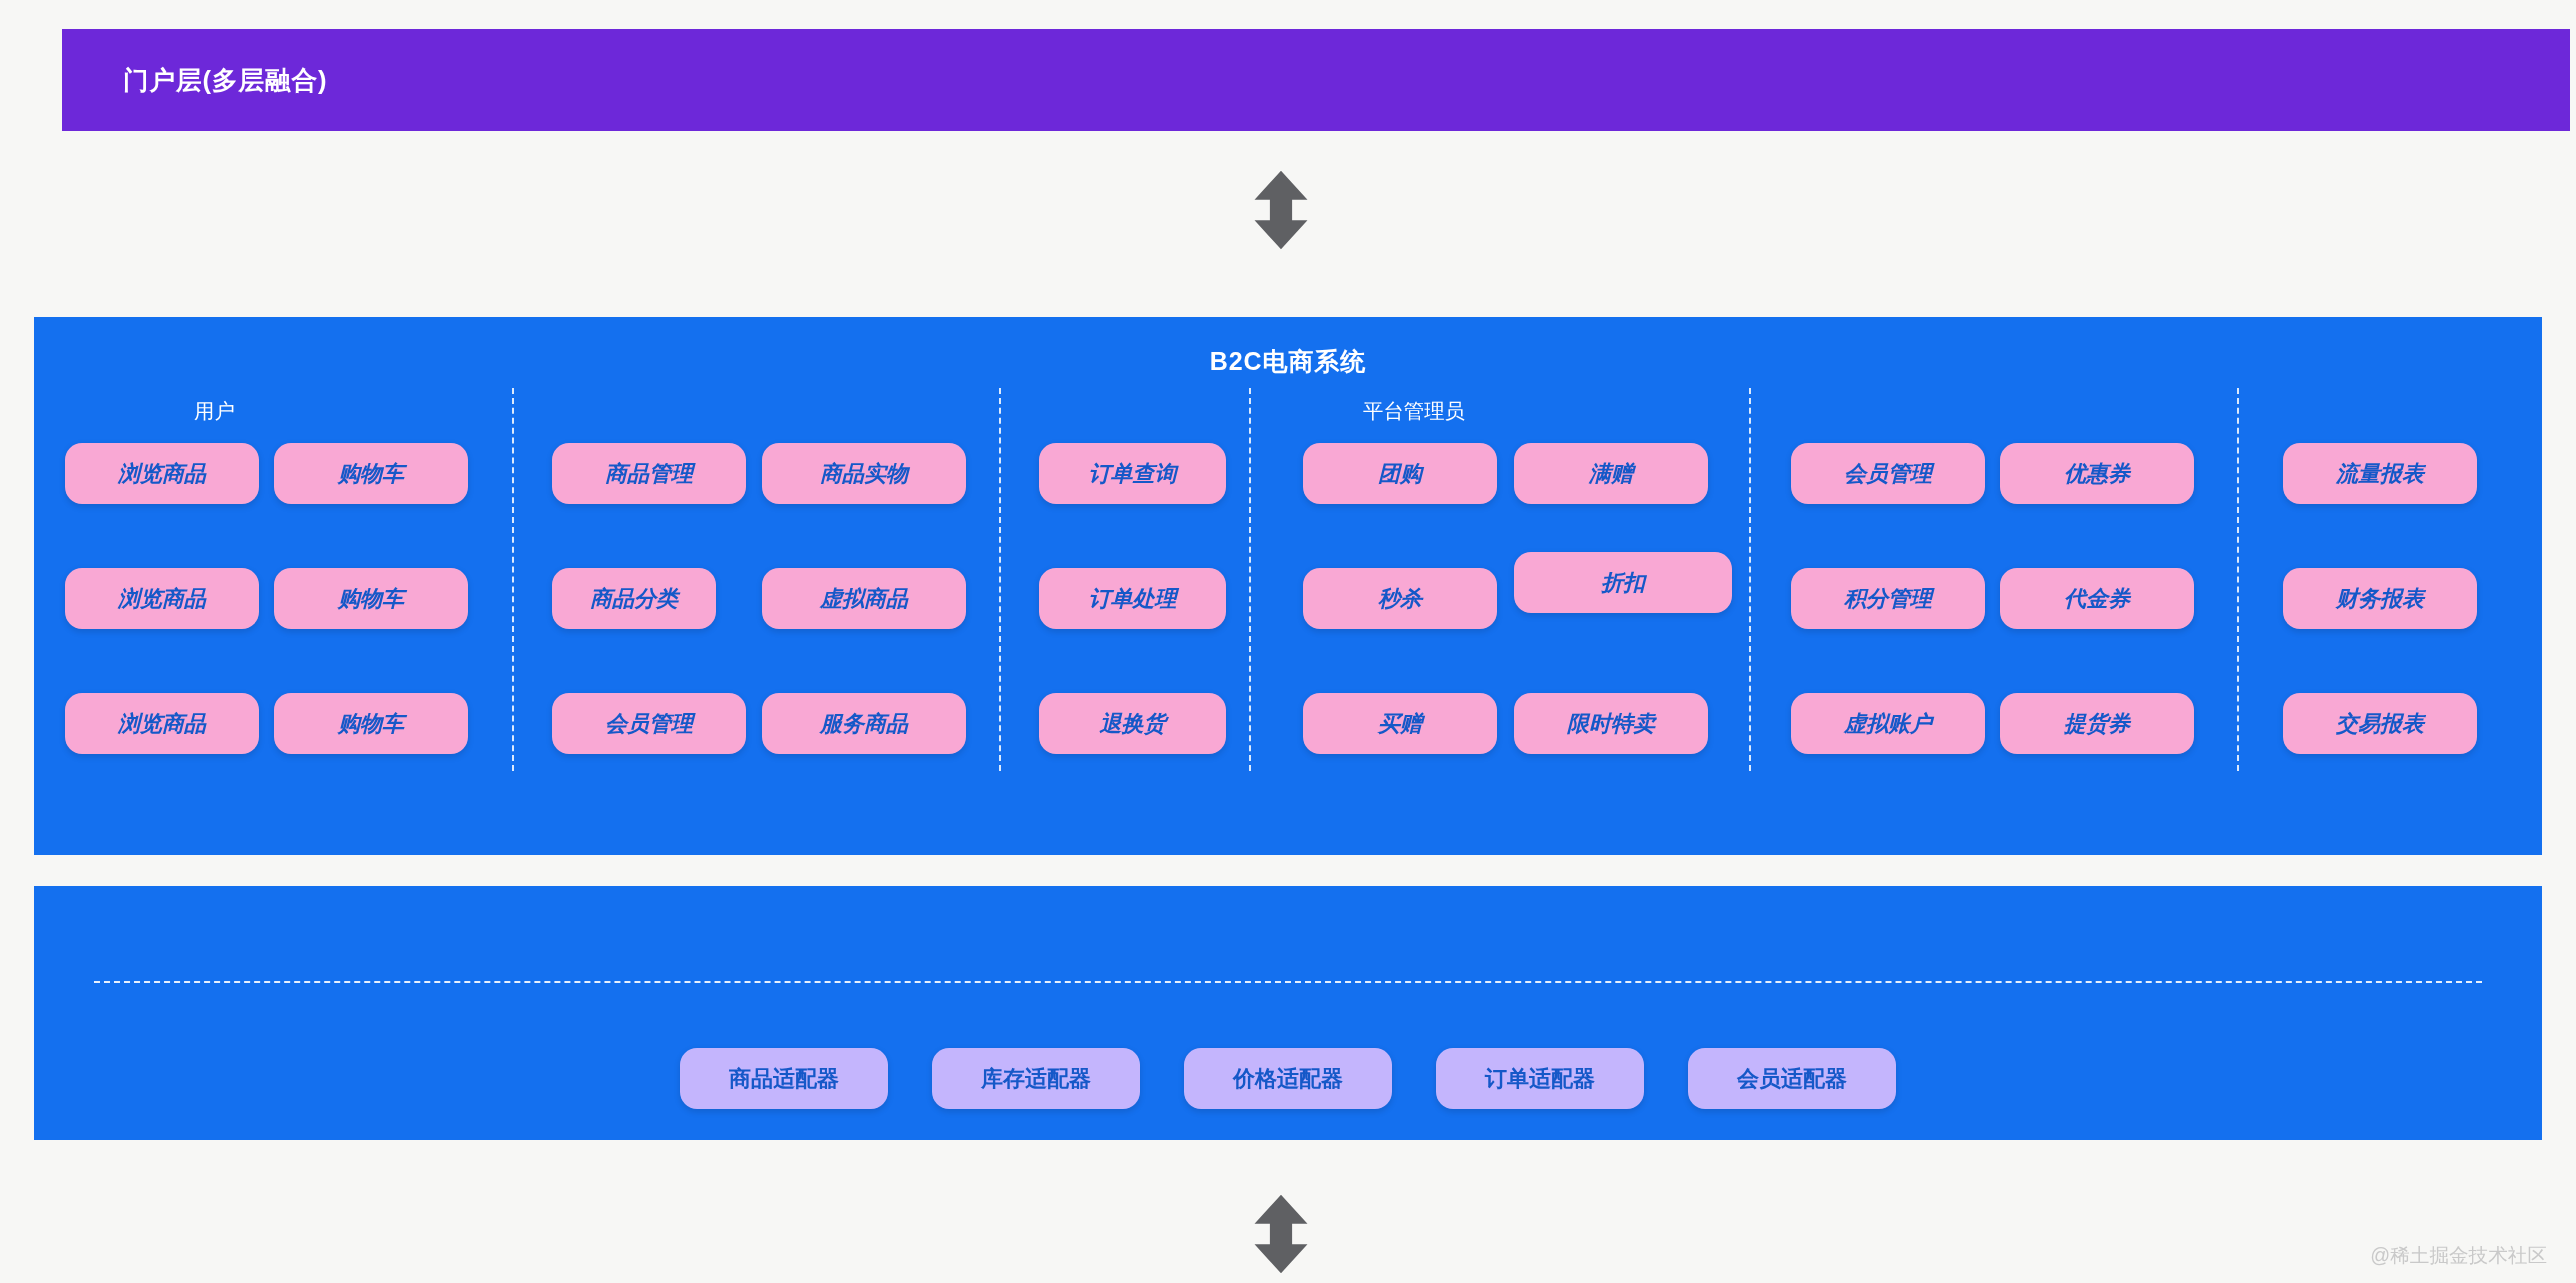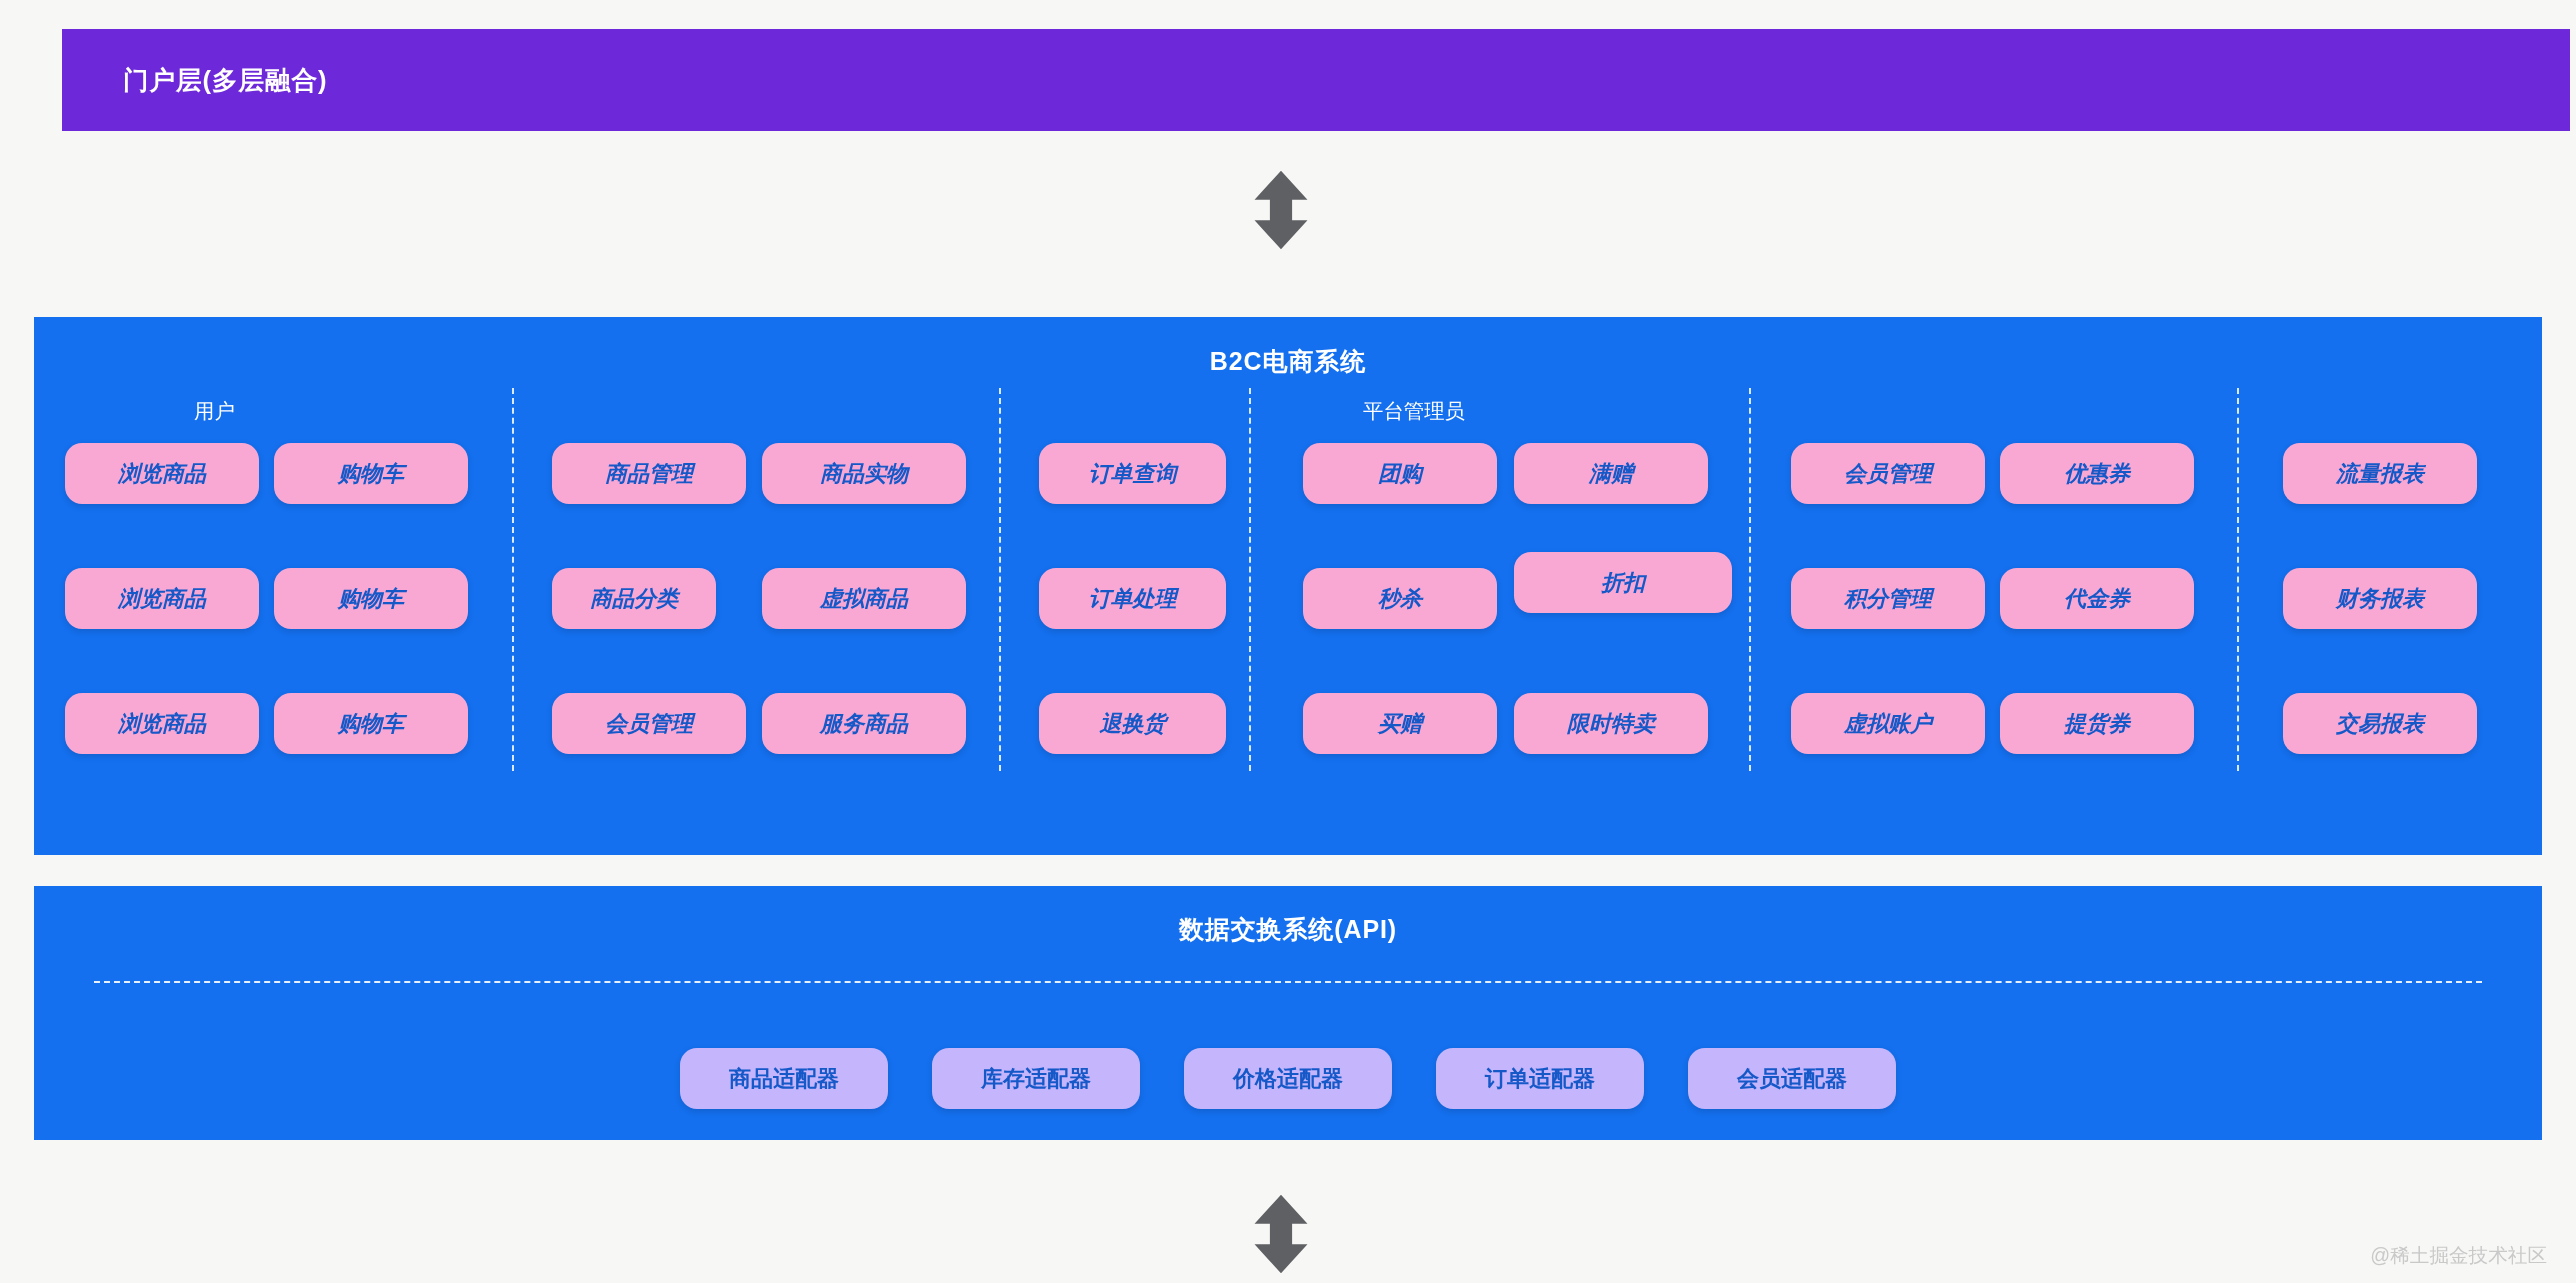--- a/index.html
+++ b/index.html
@@ -254,21 +254,20 @@
 
   <div class="card" style="left:2000px; top:443px; width:194px;">优惠券</div>
   <div class="card" style="left:2000px; top:568px; width:194px;">代金券</div>
   <div class="card" style="left:2000px; top:693px; width:194px;">提货券</div>
 
   <div class="card" style="left:2283px; top:443px; width:194px;">流量报表</div>
   <div class="card" style="left:2283px; top:568px; width:194px;">财务报表</div>
   <div class="card" style="left:2283px; top:693px; width:194px;">交易报表</div>
 
   <div class="api-band">
-    <div class="api-title">数据交换系统(API)</div>
     <div class="api-hsep"></div>
     <div class="api-chips">
       <div class="api-chip">商品适配器</div>
       <div class="api-chip">库存适配器</div>
       <div class="api-chip">价格适配器</div>
       <div class="api-chip">订单适配器</div>
       <div class="api-chip">会员适配器</div>
     </div>
   </div>
 

